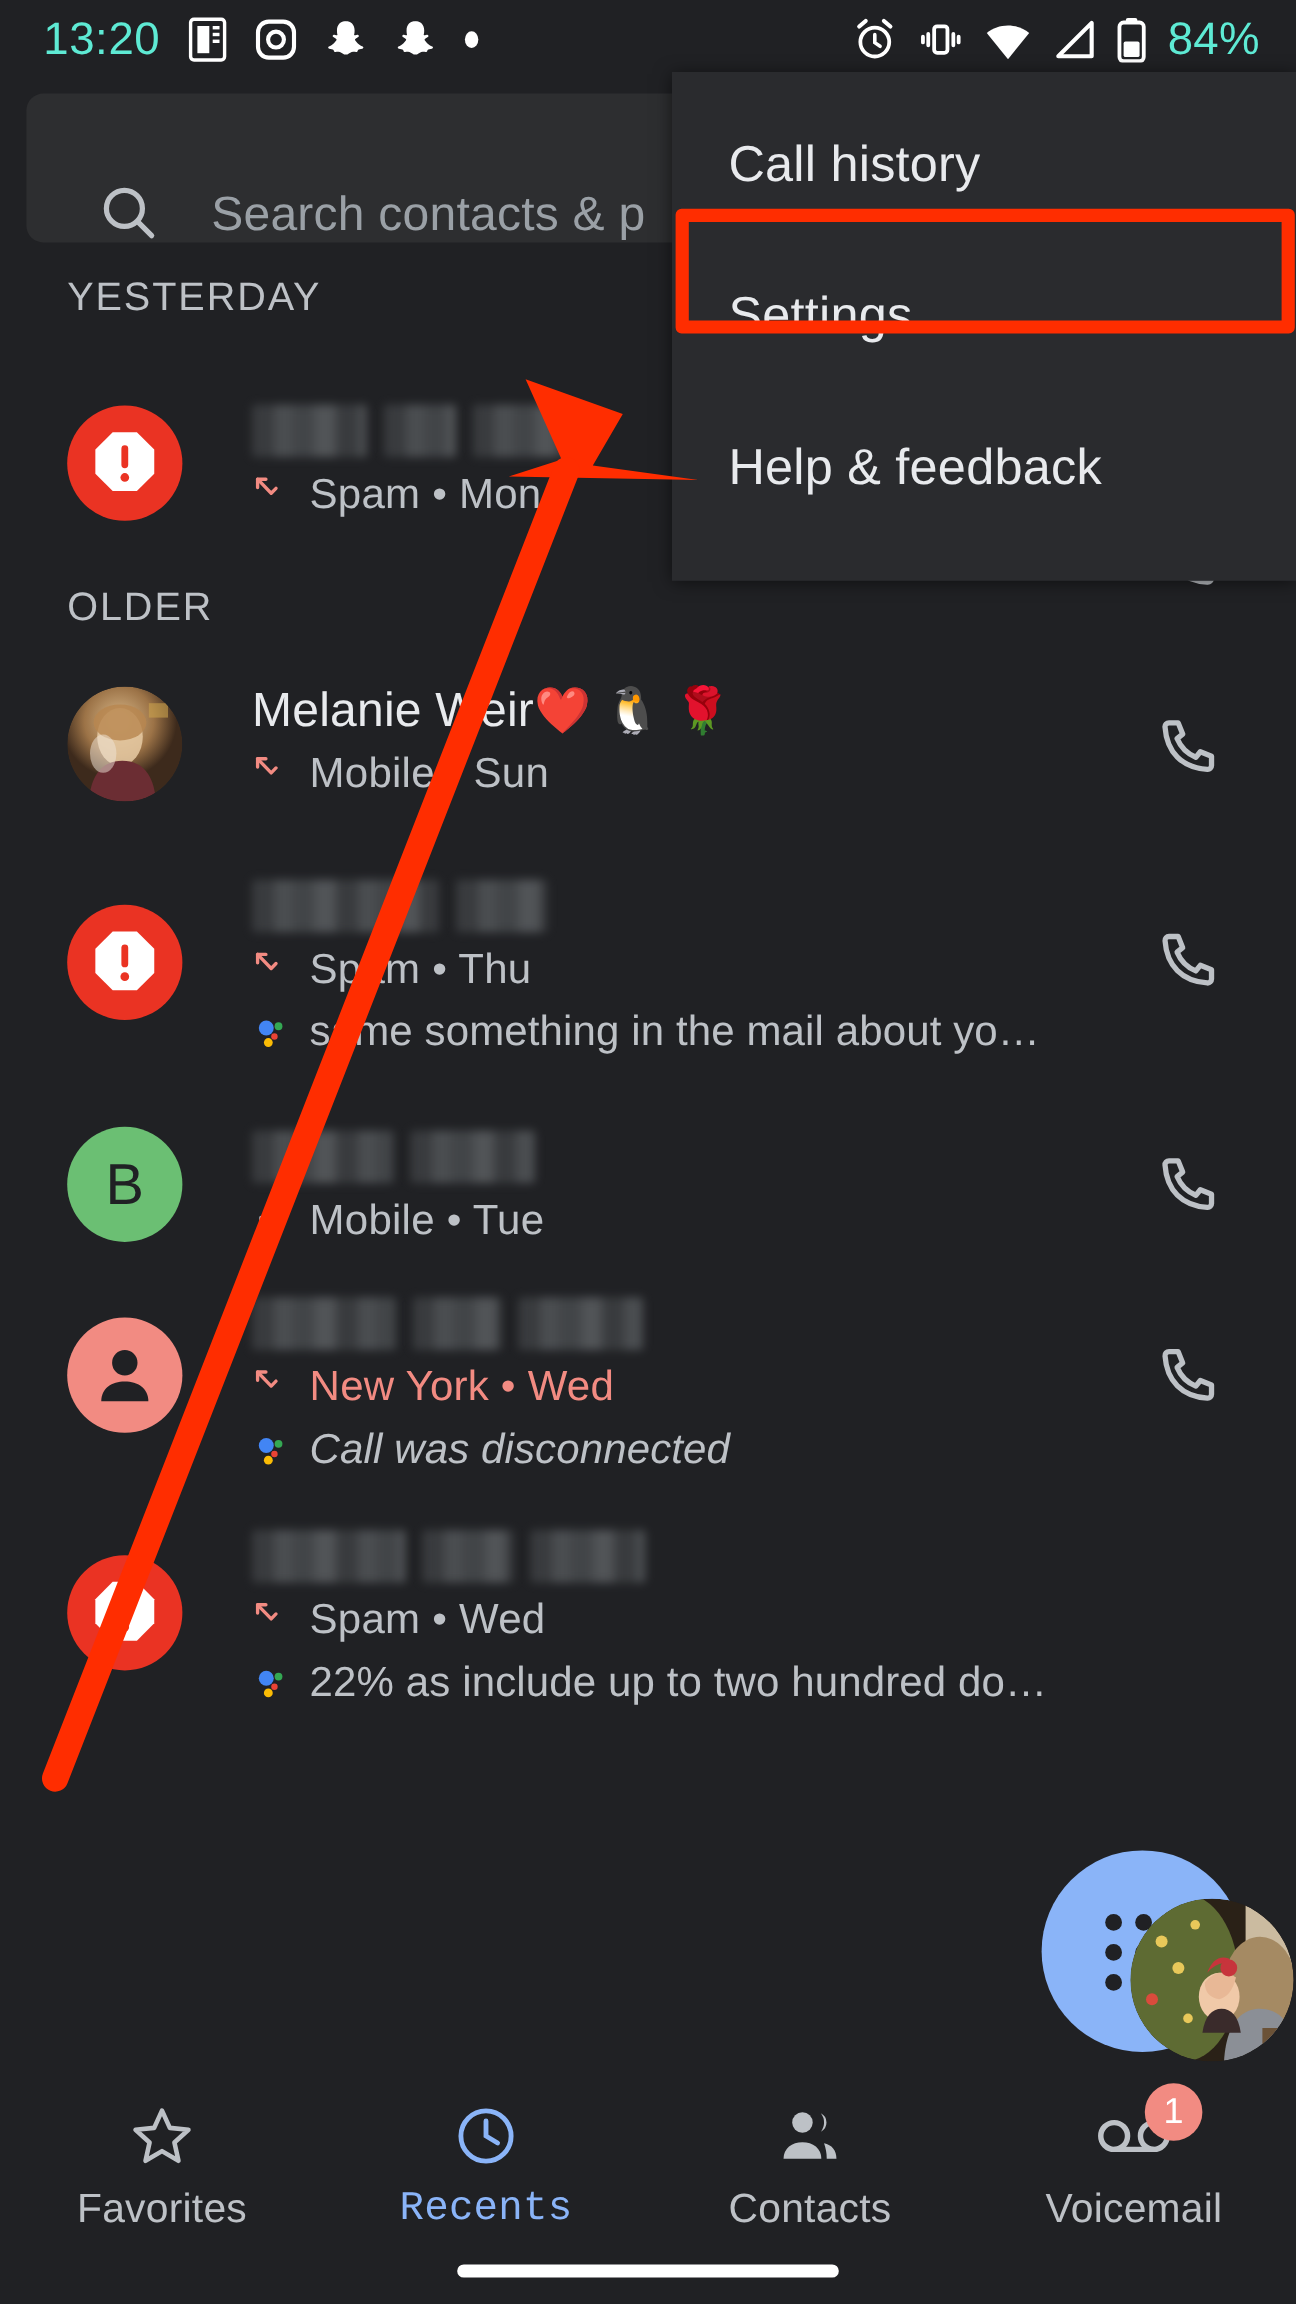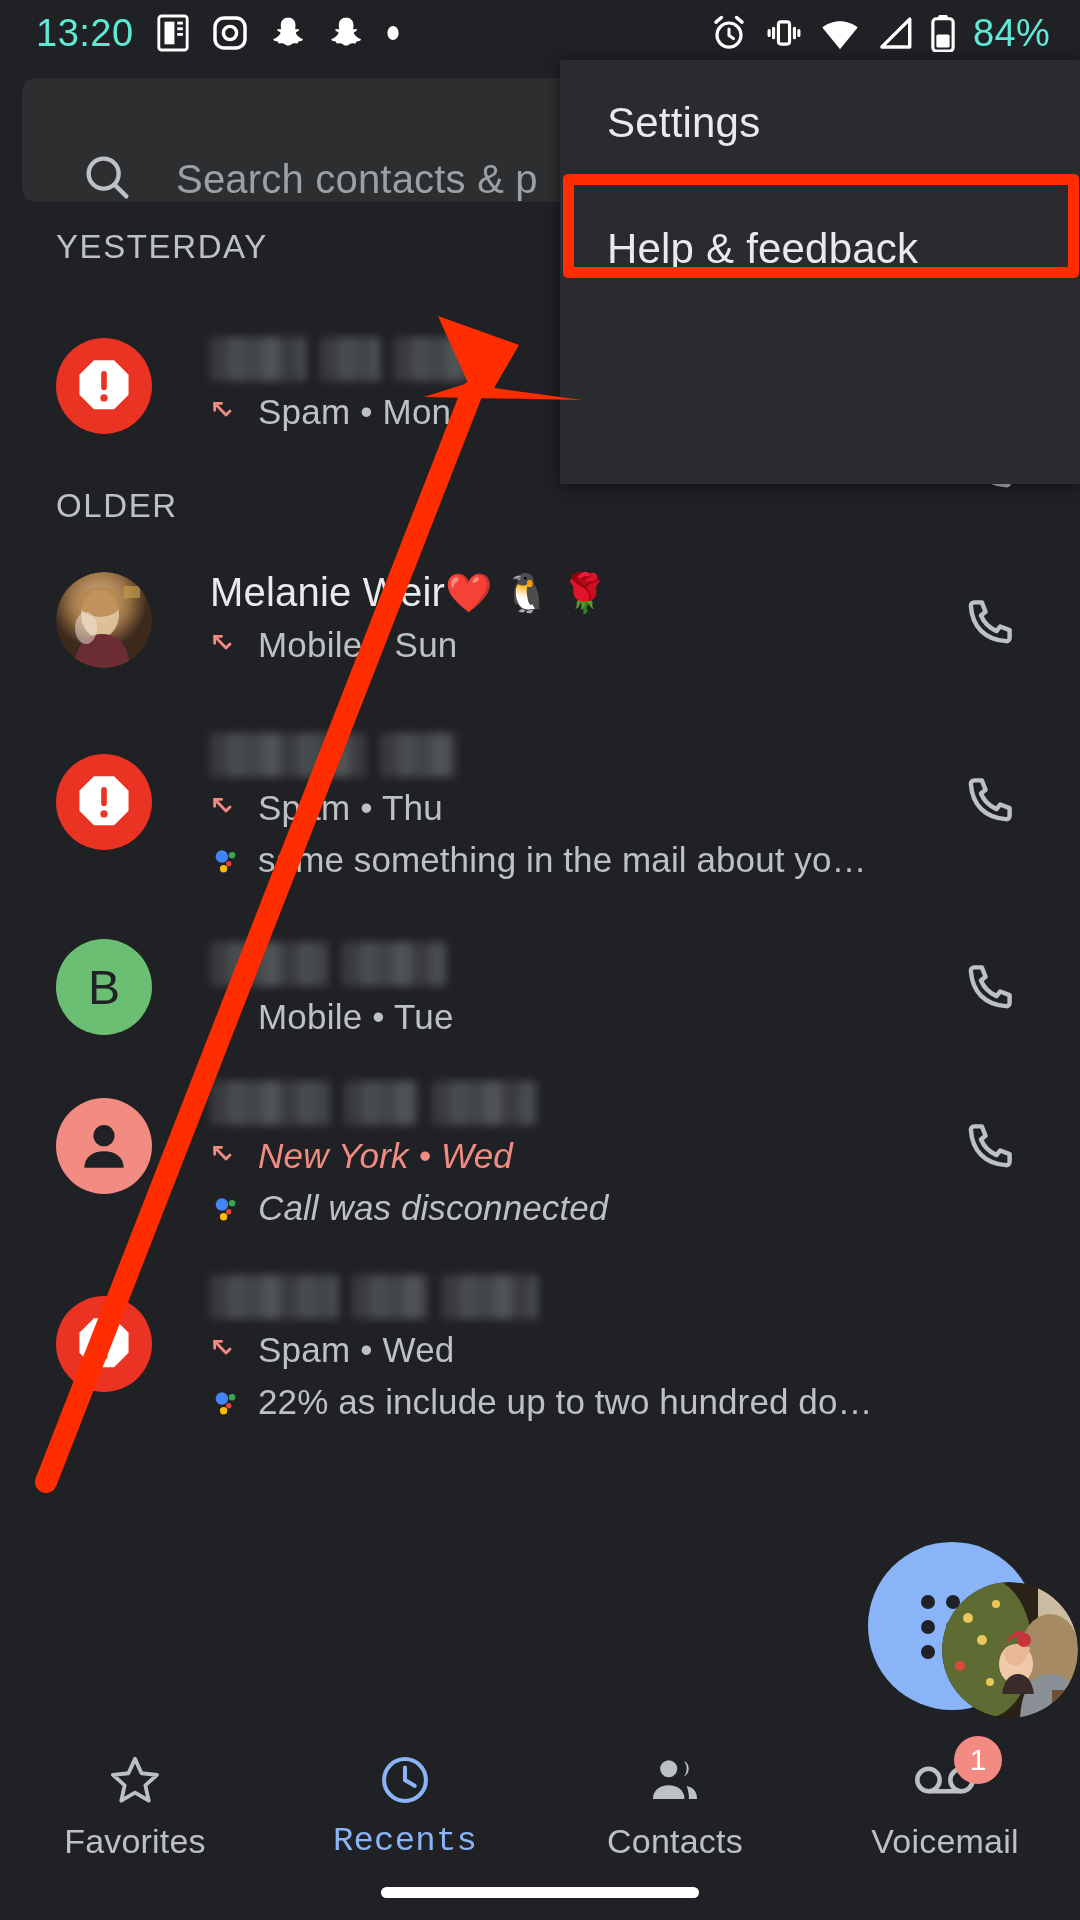--- a/index.html
+++ b/index.html
@@ -50,23 +50,23 @@
   .row-texts { position:absolute; left:210px; }
   .row-name { font-size:40px; color:#e8eaed; white-space:nowrap; letter-spacing:0.2px; }
   .row-name.redacted { height:46px; display:flex; align-items:center; gap:14px; }
   .blur-chunk {
     display:inline-block; height:44px; border-radius:3px;
     background:
       repeating-linear-gradient(90deg,#3b3d40 0 18px,#4d5053 18px 34px,#44474a 34px 52px,#54575a 52px 70px),
       #464a4d;
     filter:blur(4px); opacity:.95;
   }
-  .row-sub { display:flex; align-items:center; gap:16px; margin-top:10px; }
+  .row-sub { display:flex; align-items:flex-start; gap:16px; margin-top:10px; }
   .row-sub-text { font-size:35px; color:#bdc1c6; white-space:nowrap; letter-spacing:0.2px; }
-  .row-sub-text.missed { color:#f28b82;font-style:italic; }
+  .row-sub-text.missed { color:#f28b82; }
   .row-assist { display:flex; align-items:center; gap:14px; margin-top:12px; }
   .row-assist-text { font-size:35px; color:#bdc1c6; white-space:nowrap; letter-spacing:0.1px; }
   .row-assist-text.italic { font-style:italic; }
   .call-btn { position:absolute; right:62px; }
   .emoji { font-size:38px; }
 
   
   #menu {
     position:absolute; left:560px; top:60px; width:520px; height:424px;
     background:#2a2b2e; box-shadow:0 2px 14px rgba(0,0,0,.55);
@@ -391,20 +391,21 @@
         </div>
       </div>
     </div>
   </div>
 
   <svg style="position:absolute; right:62px; top:438px" width="56" height="56" viewBox="0 0 24 24">
     <path fill="none" stroke="#bdc1c6" stroke-width="1.9" stroke-linejoin="round" d="M5.2 3.6h3.3l1.6 4-2 1.6a12.5 12.5 0 0 0 6.7 6.7l1.6-2 4 1.6v3.3c0 .8-.7 1.5-1.5 1.4C9.9 19.6 4.4 14.1 3.8 5.1c-.1-.8.6-1.5 1.4-1.5z"></path>
   </svg>
 
   <div id="menu">
+    <div class="menu-item" id="menu-item-call-history">Call history</div>
     <div class="menu-item">Settings</div>
     <div class="menu-item">Help &amp; feedback</div>
   </div>
 
   <div id="fab">
     <div id="dialpad-grid">
       <span></span>
         <span></span>
         <span></span>
       <span></span>

